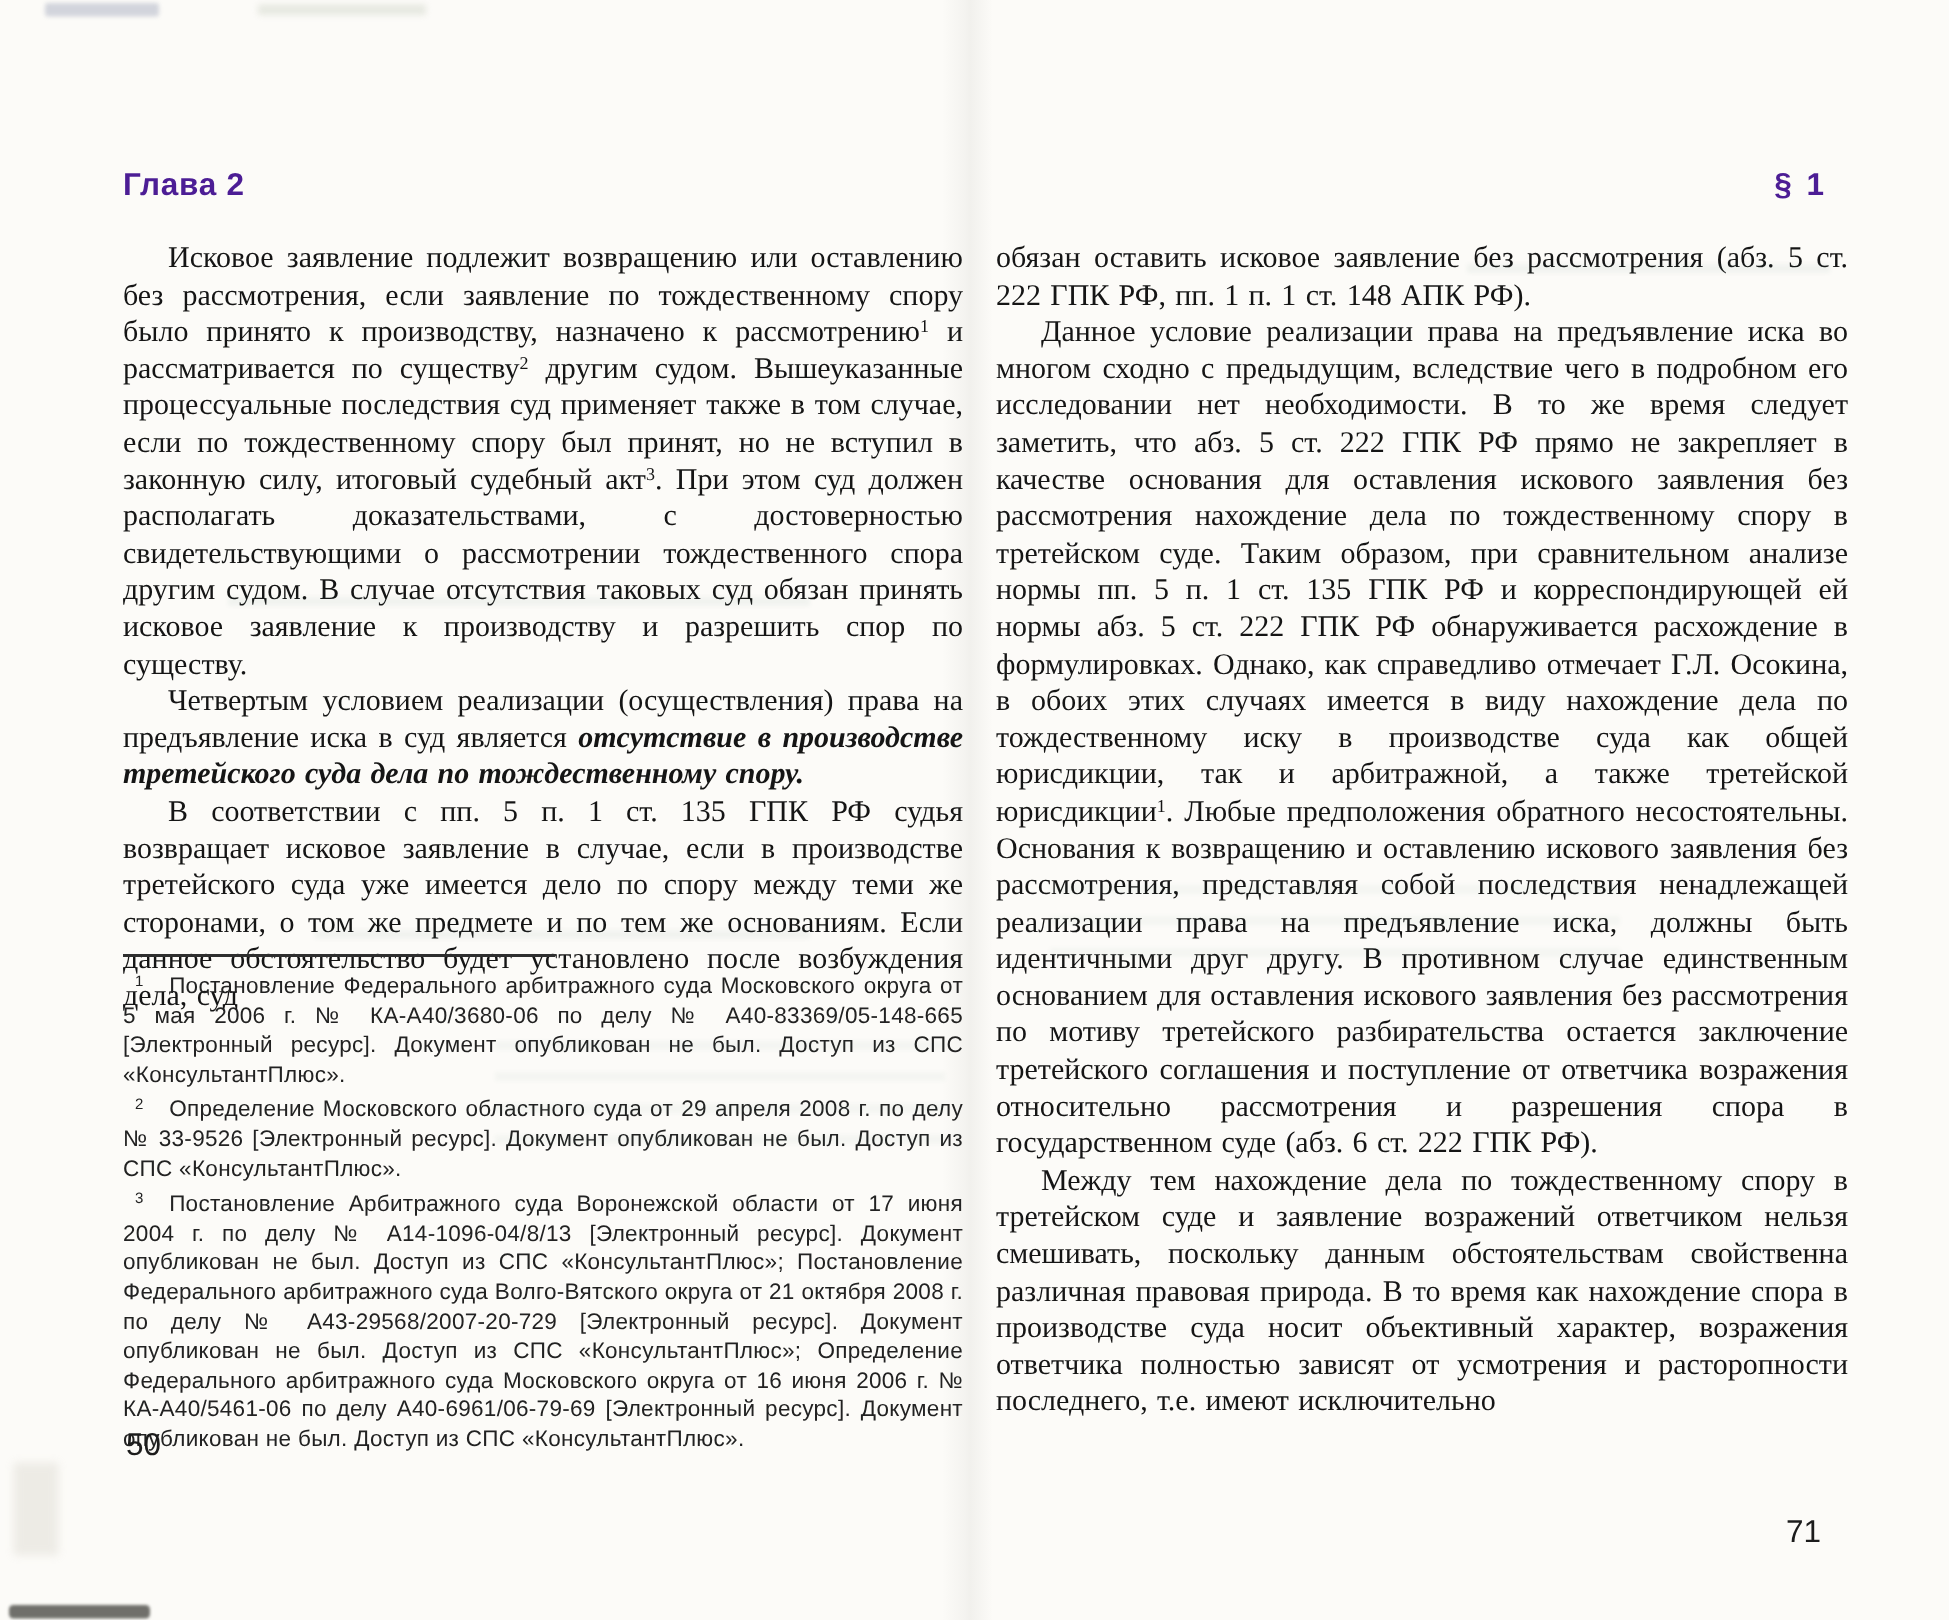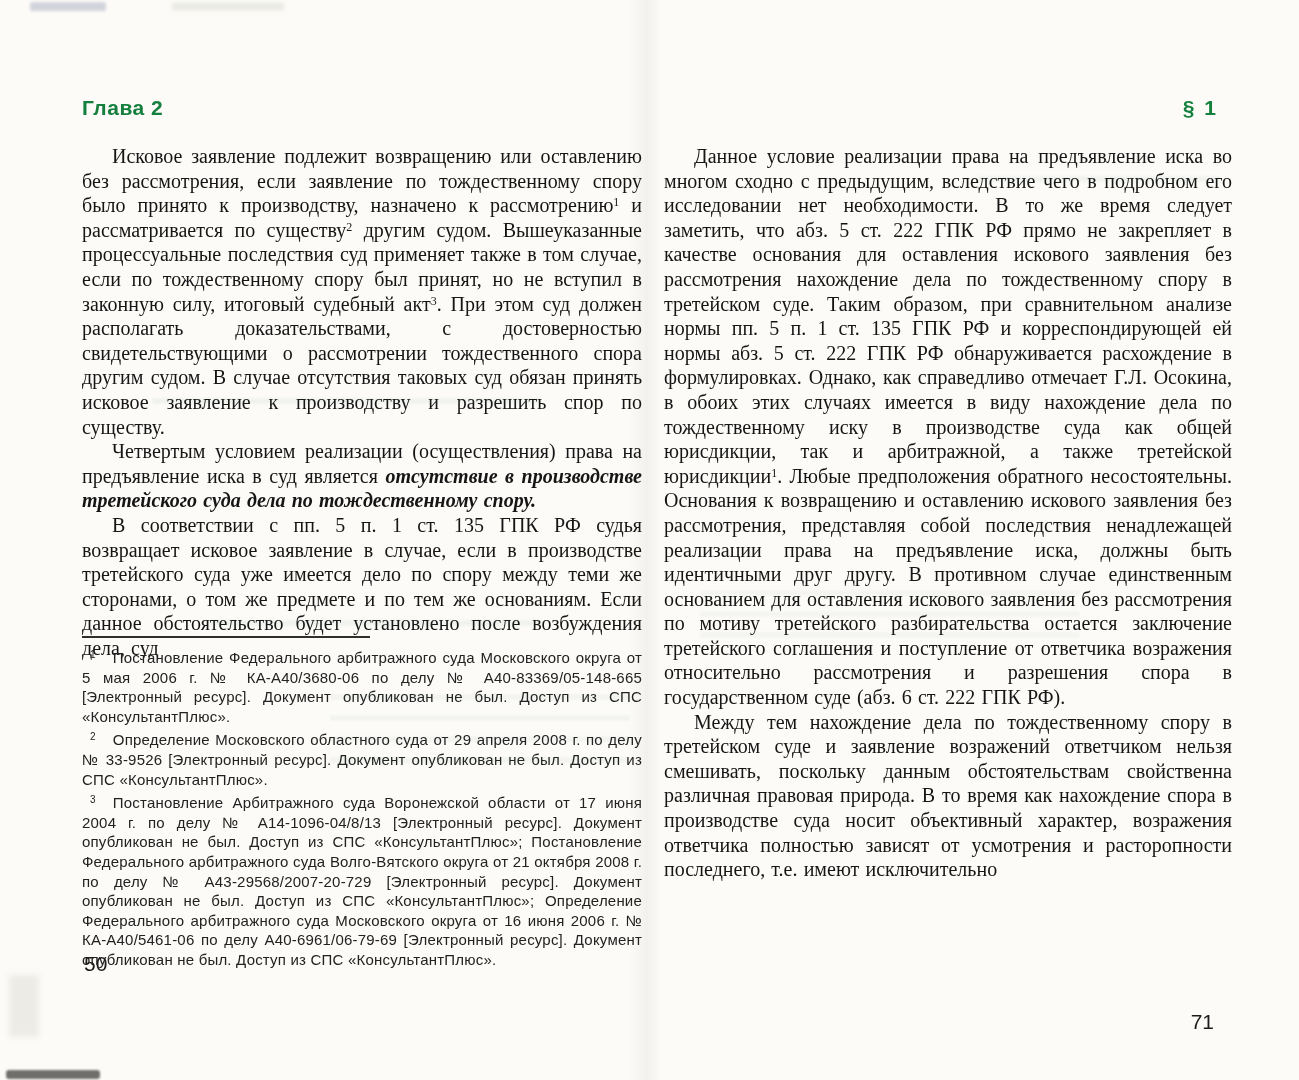--- a/index.html
+++ b/index.html
@@ -9,22 +9,22 @@
     font-family:"Liberation Serif", serif;
     position:relative; overflow:hidden;
     color:#151515;
   }
   .page { position:absolute; top:96px; }
   .page.left  { left:82px;  width:560px; }
   .page.right { left:664px; width:568px; }
 
   .running-header {
     font-family:"Liberation Sans", sans-serif;
-    font-weight:bold; font-size:21px; color:#15803d;
-    letter-spacing:0.5px; height:26px; margin-bottom:22px;
+    font-weight:bold; font-size:21px; color:#4c1d95;
+    letter-spacing:0.5px; height:26px; margin-bottom:22px;margin-top:16px;
   }
   .page.right .running-header { text-align:right; padding-right:14px; letter-spacing:2px; }
 
   .body-text {
     font-size:20px; line-height:24.6px;
     text-align:justify; word-spacing:1.2px;
     hyphens:auto; -webkit-hyphens:auto;
   }
   .body-par { margin:0; text-indent:30px; }
   .body-par.no-indent { text-indent:0; }
@@ -92,20 +92,21 @@
           <p class="footnote"><sup class="fn-marker">2</sup><span>Определение Московского областного суда от 29 апреля 2008 г. по делу № 33-9526 [Электронный ресурс]. Документ опубликован не был. Доступ из СПС «КонсультантПлюс».</span></p>
           <p class="footnote"><sup class="fn-marker">3</sup><span>Постановление Арбитражного суда Воронежской области от 17 июня 2004 г. по делу № А14-1096-04/8/13 [Электронный ресурс]. Документ опубликован не был. Доступ из СПС «КонсультантПлюс»; Постановление Федерального арбитражного суда Волго-Вятского округа от 21 октября 2008 г. по делу № А43-29568/2007-20-729 [Электронный ресурс]. Документ опубликован не был. Доступ из СПС «КонсультантПлюс»; Определение Федерального арбитражного суда Московского округа от 16 июня 2006 г. № КА-А40/5461-06 по делу А40-6961/06-79-69 [Электронный ресурс]. Документ опубликован не был. Доступ из СПС «КонсультантПлюс».</span></p>
         </div>
     </div>
     <div class="page-number">50</div>
   </div>
 
   <div class="page right">
     <div class="running-header">§ 1</div>
     <div class="body-text">
+        <p class="body-par no-indent"><span>обязан оставить исковое заявление без рассмотрения (абз. 5 ст. 222 ГПК РФ, пп. 1 п. 1 ст. 148 АПК РФ).</span></p>
         <p class="body-par"><span>Данное условие реализации права на предъявление иска во многом сходно с предыдущим, вследствие чего в подробном его исследовании нет необходимости. В то же время следует заметить, что абз. 5 ст. 222 ГПК РФ прямо не закрепляет в качестве основания для оставления искового заявления без рассмотрения нахождение дела по тождественному спору в третейском суде. Таким образом, при сравнительном анализе нормы пп. 5 п. 1 ст. 135 ГПК РФ и корреспондирующей ей нормы абз. 5 ст. 222 ГПК РФ обнаруживается расхождение в формулировках. Однако, как справедливо отмечает Г.Л. Осокина, в обоих этих случаях имеется в виду нахождение дела по тождественному иску в производстве суда как общей юрисдикции, так и арбитражной, а также третейской юрисдикции</span><sup class="seg-sup">1</sup><span>. Любые предположения обратного несостоятельны. Основания к возвращению и оставлению искового заявления без рассмотрения, представляя собой последствия ненадлежащей реализации права на предъявление иска, должны быть идентичными друг другу. В противном случае единственным основанием для оставления искового заявления без рассмотрения по мотиву третейского разбирательства остается заключение третейского соглашения и поступление от ответчика возражения относительно рассмотрения и разрешения спора в государственном суде (абз. 6 ст. 222 ГПК РФ).</span></p>
         <p class="body-par"><span>Между тем нахождение дела по тождественному спору в третейском суде и заявление возражений ответчиком нельзя смешивать, поскольку данным обстоятельствам свойственна различная правовая природа. В то время как нахождение спора в производстве суда носит объективный характер, возражения ответчика полностью зависят от усмотрения и расторопности последнего, т.е. имеют исключительно</span></p>
       </div>
     <div class="page-number">71</div>
   </div>
 
   <div class="gutter-shadow"></div>
   <div class="smudge smudge-tl1"></div>
   <div class="smudge smudge-tl2"></div>
   <div class="smudge smudge-bl"></div>

